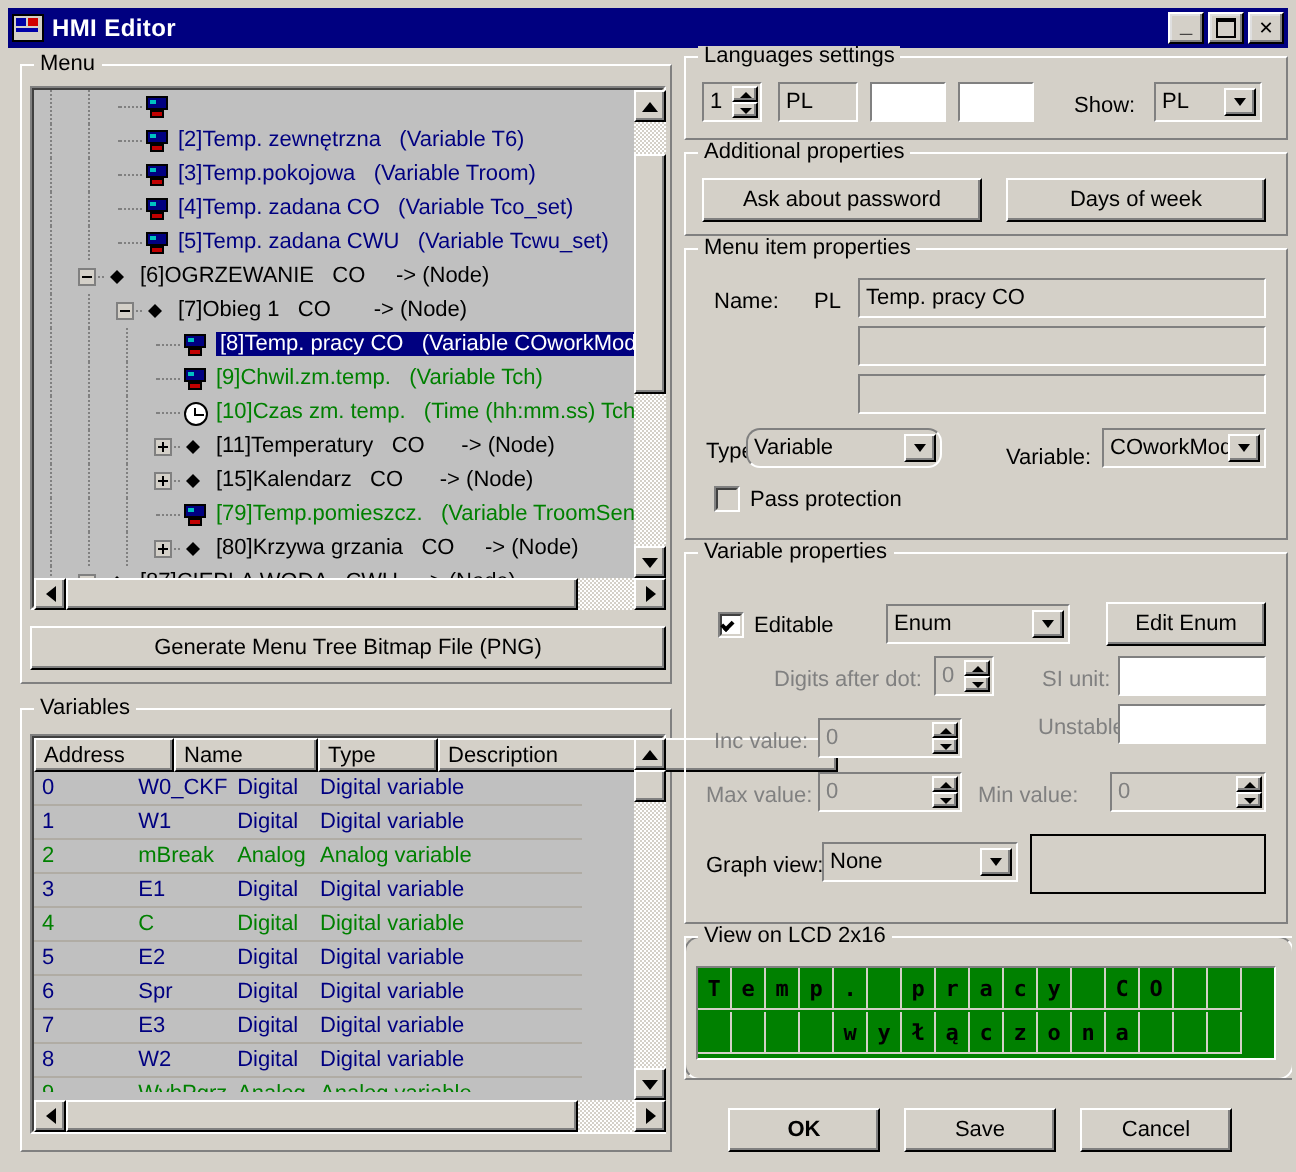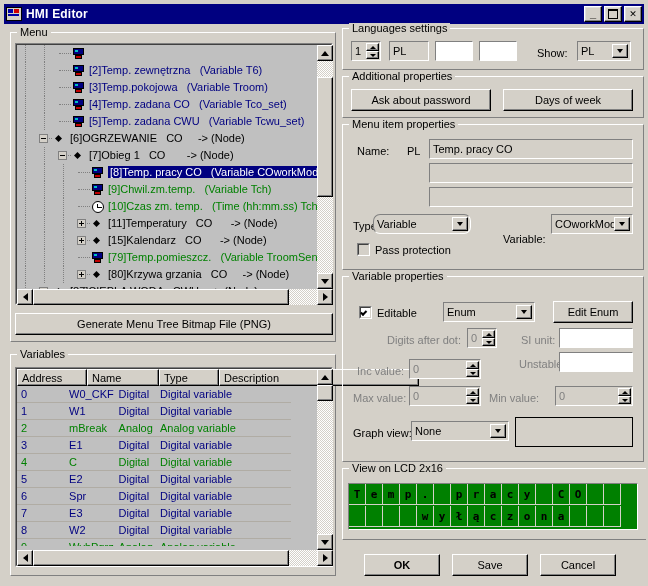--- a/index.html
+++ b/index.html
@@ -520,21 +520,21 @@
     <div class="tin grey" style="position:absolute;left:86px;top:62px;width:204px;height:20px;"></div>
 
     <div class="lbl" style="left:10px;top:95px;">Type:</div>
     <div class="cmb" style="position:absolute;left:30px;top:89px;width:98px;height:20px;border-radius:7px;">
       <span>Variable</span>
       <div class="arw">
           <b></b>
         </div>
     </div>
 
-    <div class="lbl" style="left:160px;top:108px;">Variable:</div>
+    <div class="lbl" style="left:160px;top:98px;">Variable:</div>
     <div class="cmb" style="position:absolute;left:208px;top:89px;width:82px;height:20px;">
       <span>COworkMode</span>
       <div class="arw">
           <b></b>
         </div>
     </div>
 
     <div class="ckrow" style="position:absolute;left:14px;top:118px;">
       <div class="ckbox grey">
           <div class="i2"></div>
@@ -622,21 +622,21 @@
     <div class="lbl" style="left:10px;top:150px;">Graph view:</div>
     <div class="cmb" style="position:absolute;left:68px;top:144px;width:98px;height:20px;">
       <span>None</span>
       <div class="arw">
           <b></b>
         </div>
     </div>
     <div class="tin grey" style="position:absolute;left:172px;top:140px;width:118px;height:30px;border:1px solid #000;"></div>
   </div>
 
-  <div class="gb" style="left:340px;top:466px;width:305px;height:72px;">
+  <div class="gb" style="left:340px;top:466px;width:305px;height:72px;border-radius:8px;">
     <div class="gb-in"></div>
     <div class="gb-t">View on LCD 2x16</div>
     <div class="lcdpanel">
       <div class="lcdrow" id="lcd-line1">
           <div class="lcell">T</div>
           <div class="lcell">e</div>
           <div class="lcell">m</div>
           <div class="lcell">p</div>
           <div class="lcell">.</div>
           <div class="lcell"></div>

